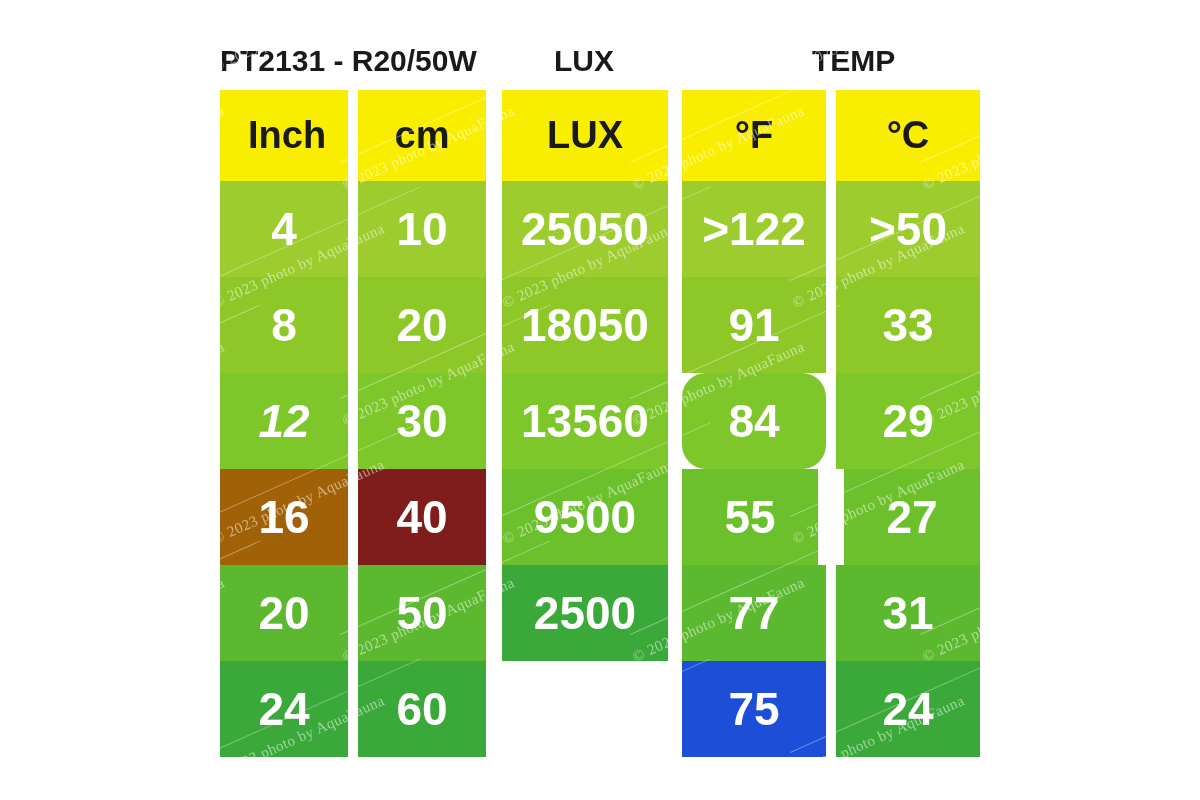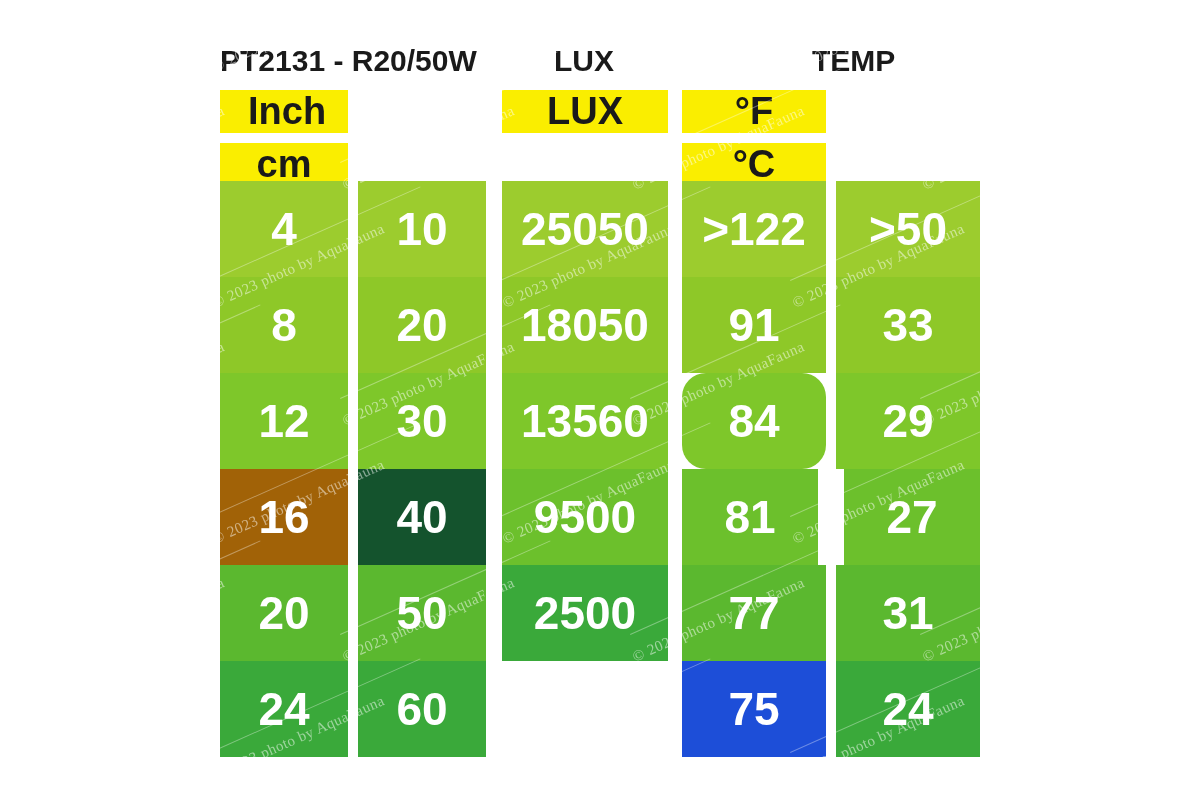--- a/index.html
+++ b/index.html
@@ -58,21 +58,21 @@
   }
   .block-dist { left: 0px;   width: 266px; }
   .block-lux  { left: 282px; width: 166px; }
   .block-temp { left: 462px; width: 298px; }
 
   .row {
     display: flex;
     flex-direction: row;
     align-items: stretch;
   }
-  .head-row { height: 91px; flex-direction: column; }
+  .head-row { height: 91px; }
   .data-row { height: 96px; }
 
   .cell {
     display: flex;
     align-items: center;
     justify-content: center;
     font-weight: bold;
     font-size: 46px;
     color: #ffffff;
     box-sizing: border-box;
@@ -147,28 +147,28 @@
         <div class="cell w-half-dist" style="background: rgb(156, 204, 46);">4</div>
         <div class="gap"></div>
         <div class="cell w-half-dist" style="background: rgb(156, 204, 46);">10</div>
       </div>
       <div class="row data-row">
         <div class="cell w-half-dist" style="background: rgb(142, 200, 40);">8</div>
         <div class="gap"></div>
         <div class="cell w-half-dist" style="background: rgb(142, 200, 40);">20</div>
       </div>
       <div class="row data-row">
-        <div class="cell w-half-dist" style="background: rgb(126, 199, 42);">12</div>
+        <div class="cell w-half-dist" style="background: rgb(126, 199, 42); font-style: italic;">12</div>
         <div class="gap"></div>
         <div class="cell w-half-dist" style="background: rgb(126, 199, 42);">30</div>
       </div>
       <div class="row data-row">
         <div class="cell w-half-dist" style="background: #a16207;">16</div>
         <div class="gap"></div>
-        <div class="cell w-half-dist" style="background: #14532d;">40</div>
+        <div class="cell w-half-dist" style="background: #7f1d1d;">40</div>
       </div>
       <div class="row data-row">
         <div class="cell w-half-dist" style="background: rgb(91, 184, 47);">20</div>
         <div class="gap"></div>
         <div class="cell w-half-dist" style="background: rgb(91, 184, 47);">50</div>
       </div>
       <div class="row data-row">
         <div class="cell w-half-dist" style="background: rgb(58, 169, 58);">24</div>
         <div class="gap"></div>
         <div class="cell w-half-dist" style="background: rgb(58, 169, 58);">60</div>
@@ -215,21 +215,21 @@
         <div class="cell w-half-temp" style="background: rgb(142, 200, 40);">91</div>
         <div class="gap"></div>
         <div class="cell w-half-temp" style="background: rgb(142, 200, 40);">33</div>
       </div>
       <div class="row data-row">
         <div class="cell w-half-temp" style="background: rgb(126, 199, 42); border-radius: 24px;">84</div>
         <div class="gap"></div>
         <div class="cell w-half-temp" style="background: rgb(126, 199, 42);">29</div>
       </div>
       <div class="row data-row">
-        <div class="cell w-half-temp" style="background: rgb(108, 192, 44);">81</div>
+        <div class="cell w-half-temp" style="background: rgb(108, 192, 44);">55</div>
         <div class="gap"></div>
         <div class="cell w-half-temp" style="background: rgb(108, 192, 44); margin-left: 16px;">27</div>
       </div>
       <div class="row data-row">
         <div class="cell w-half-temp" style="background: rgb(91, 184, 47);">77</div>
         <div class="gap"></div>
         <div class="cell w-half-temp" style="background: rgb(91, 184, 47);">31</div>
       </div>
       <div class="row data-row">
         <div class="cell w-half-temp" style="background: #1d4ed8;">75</div>

